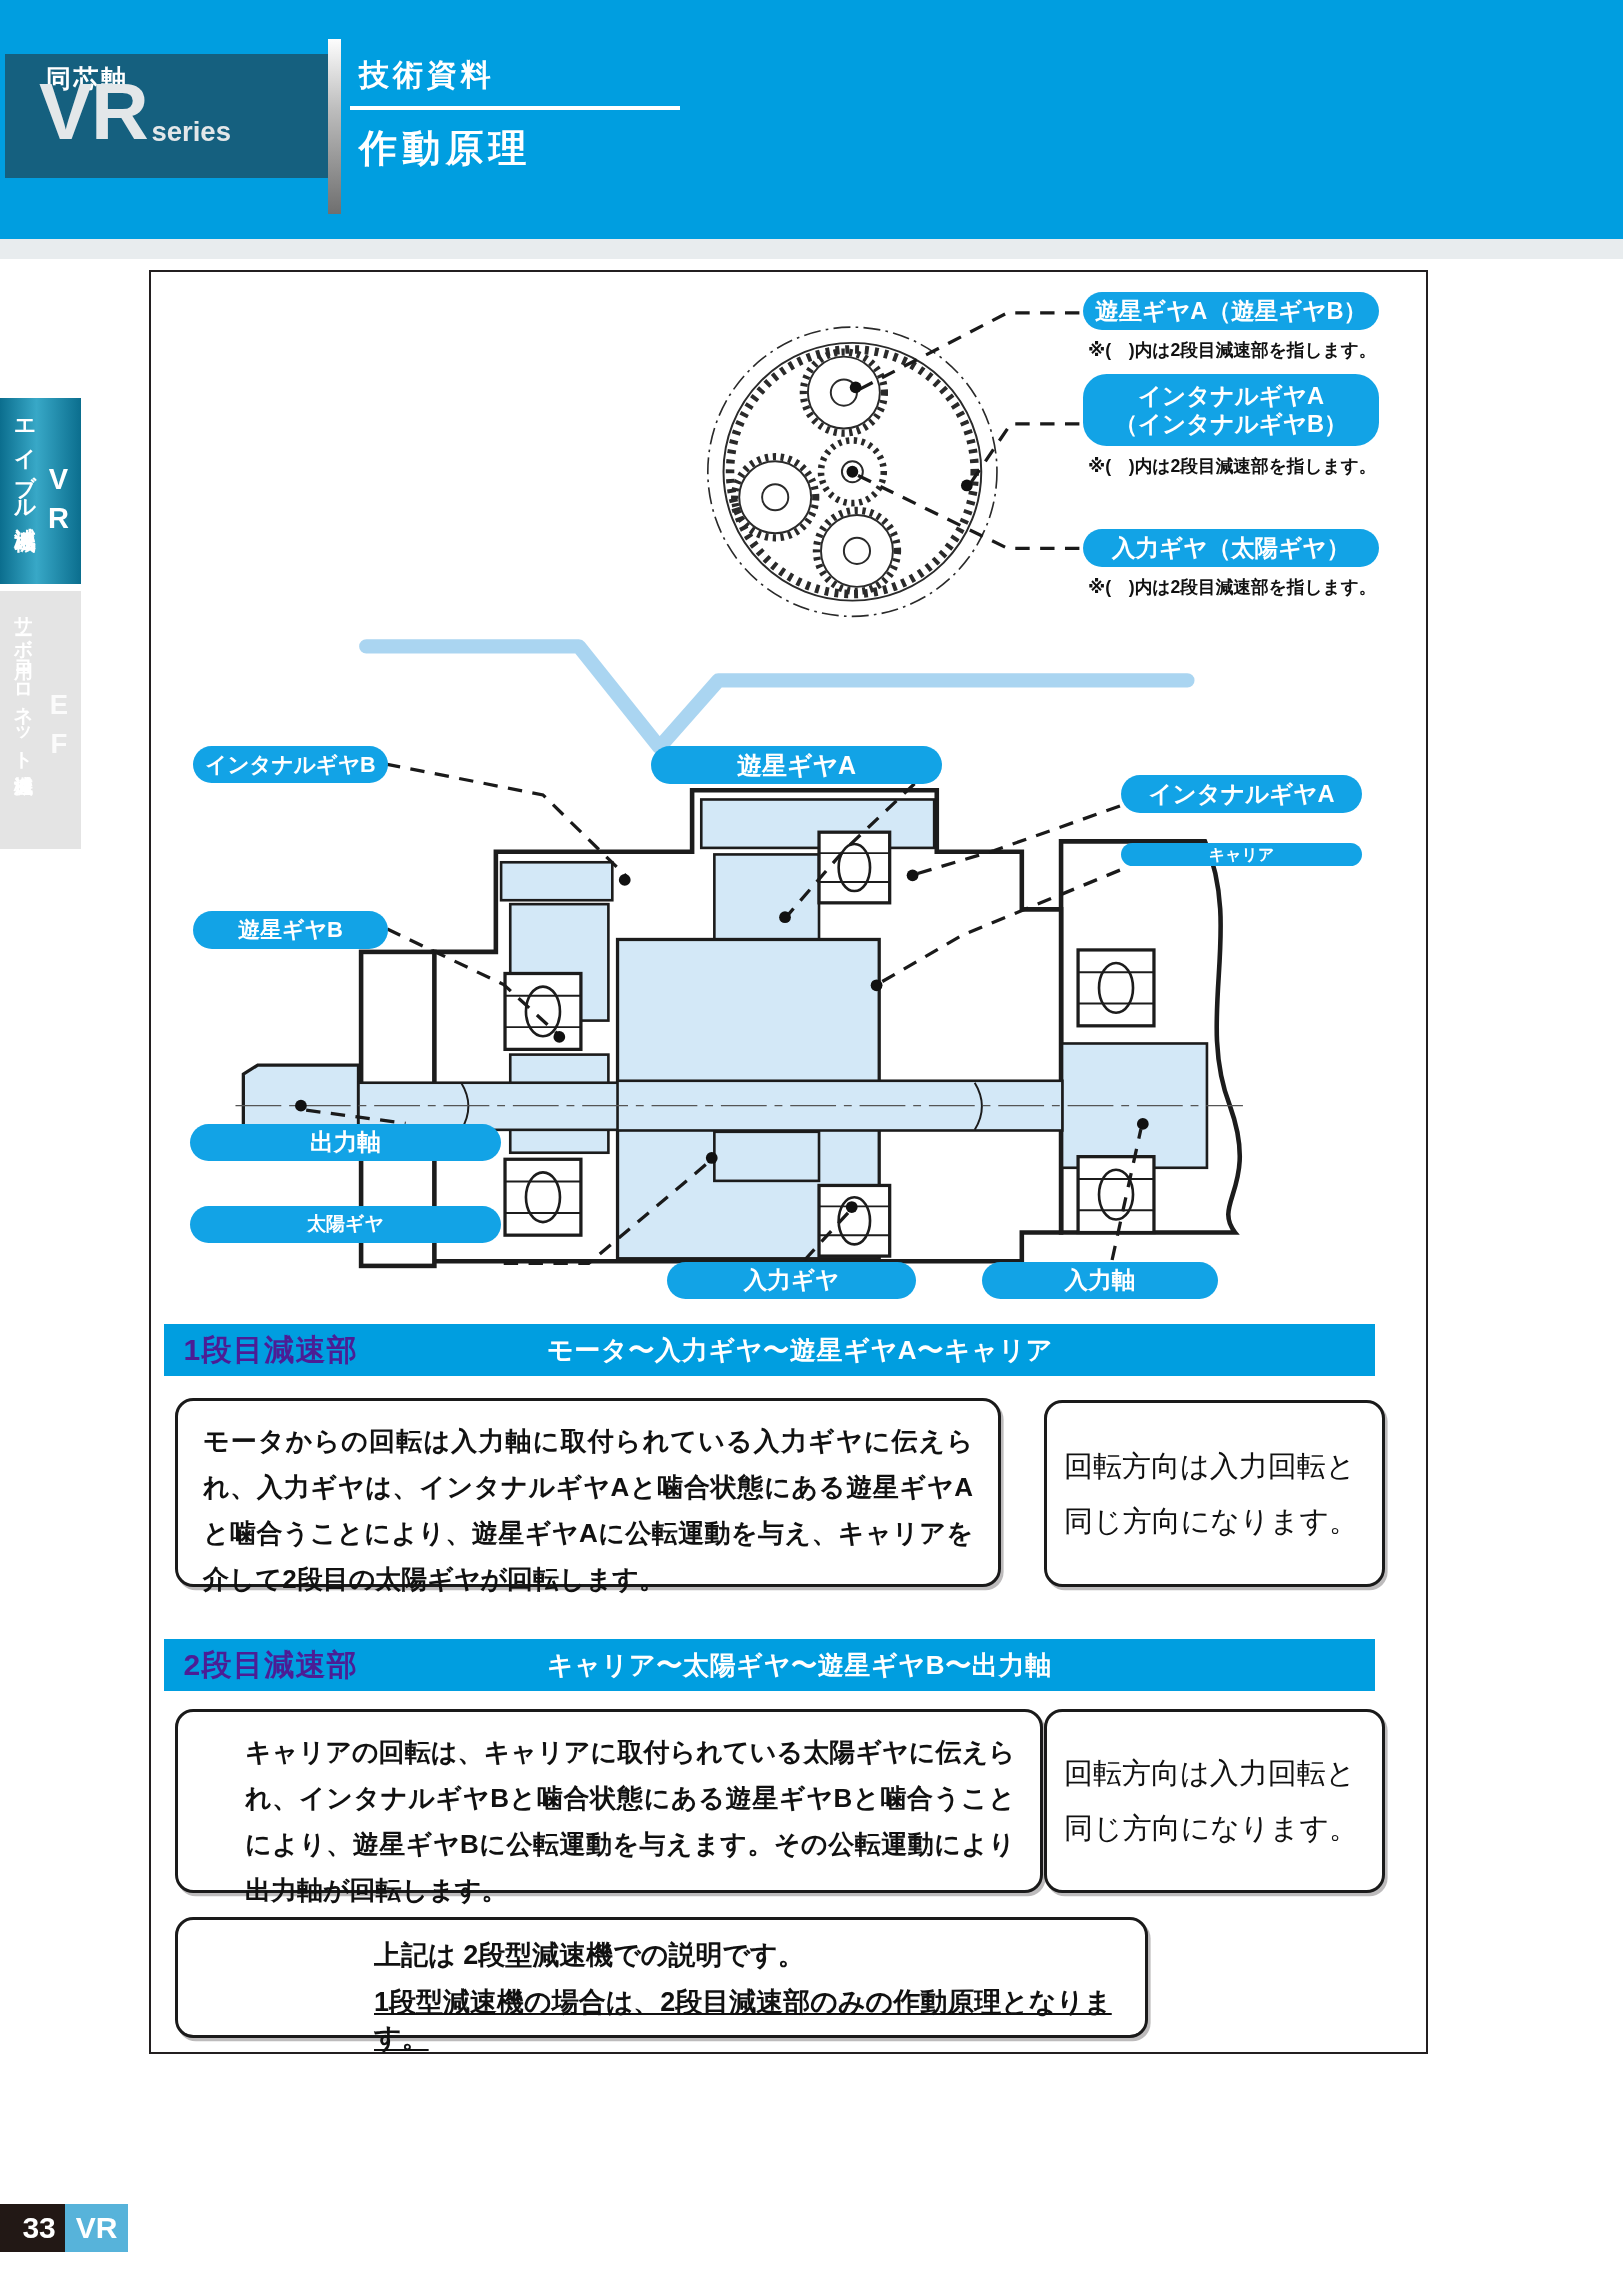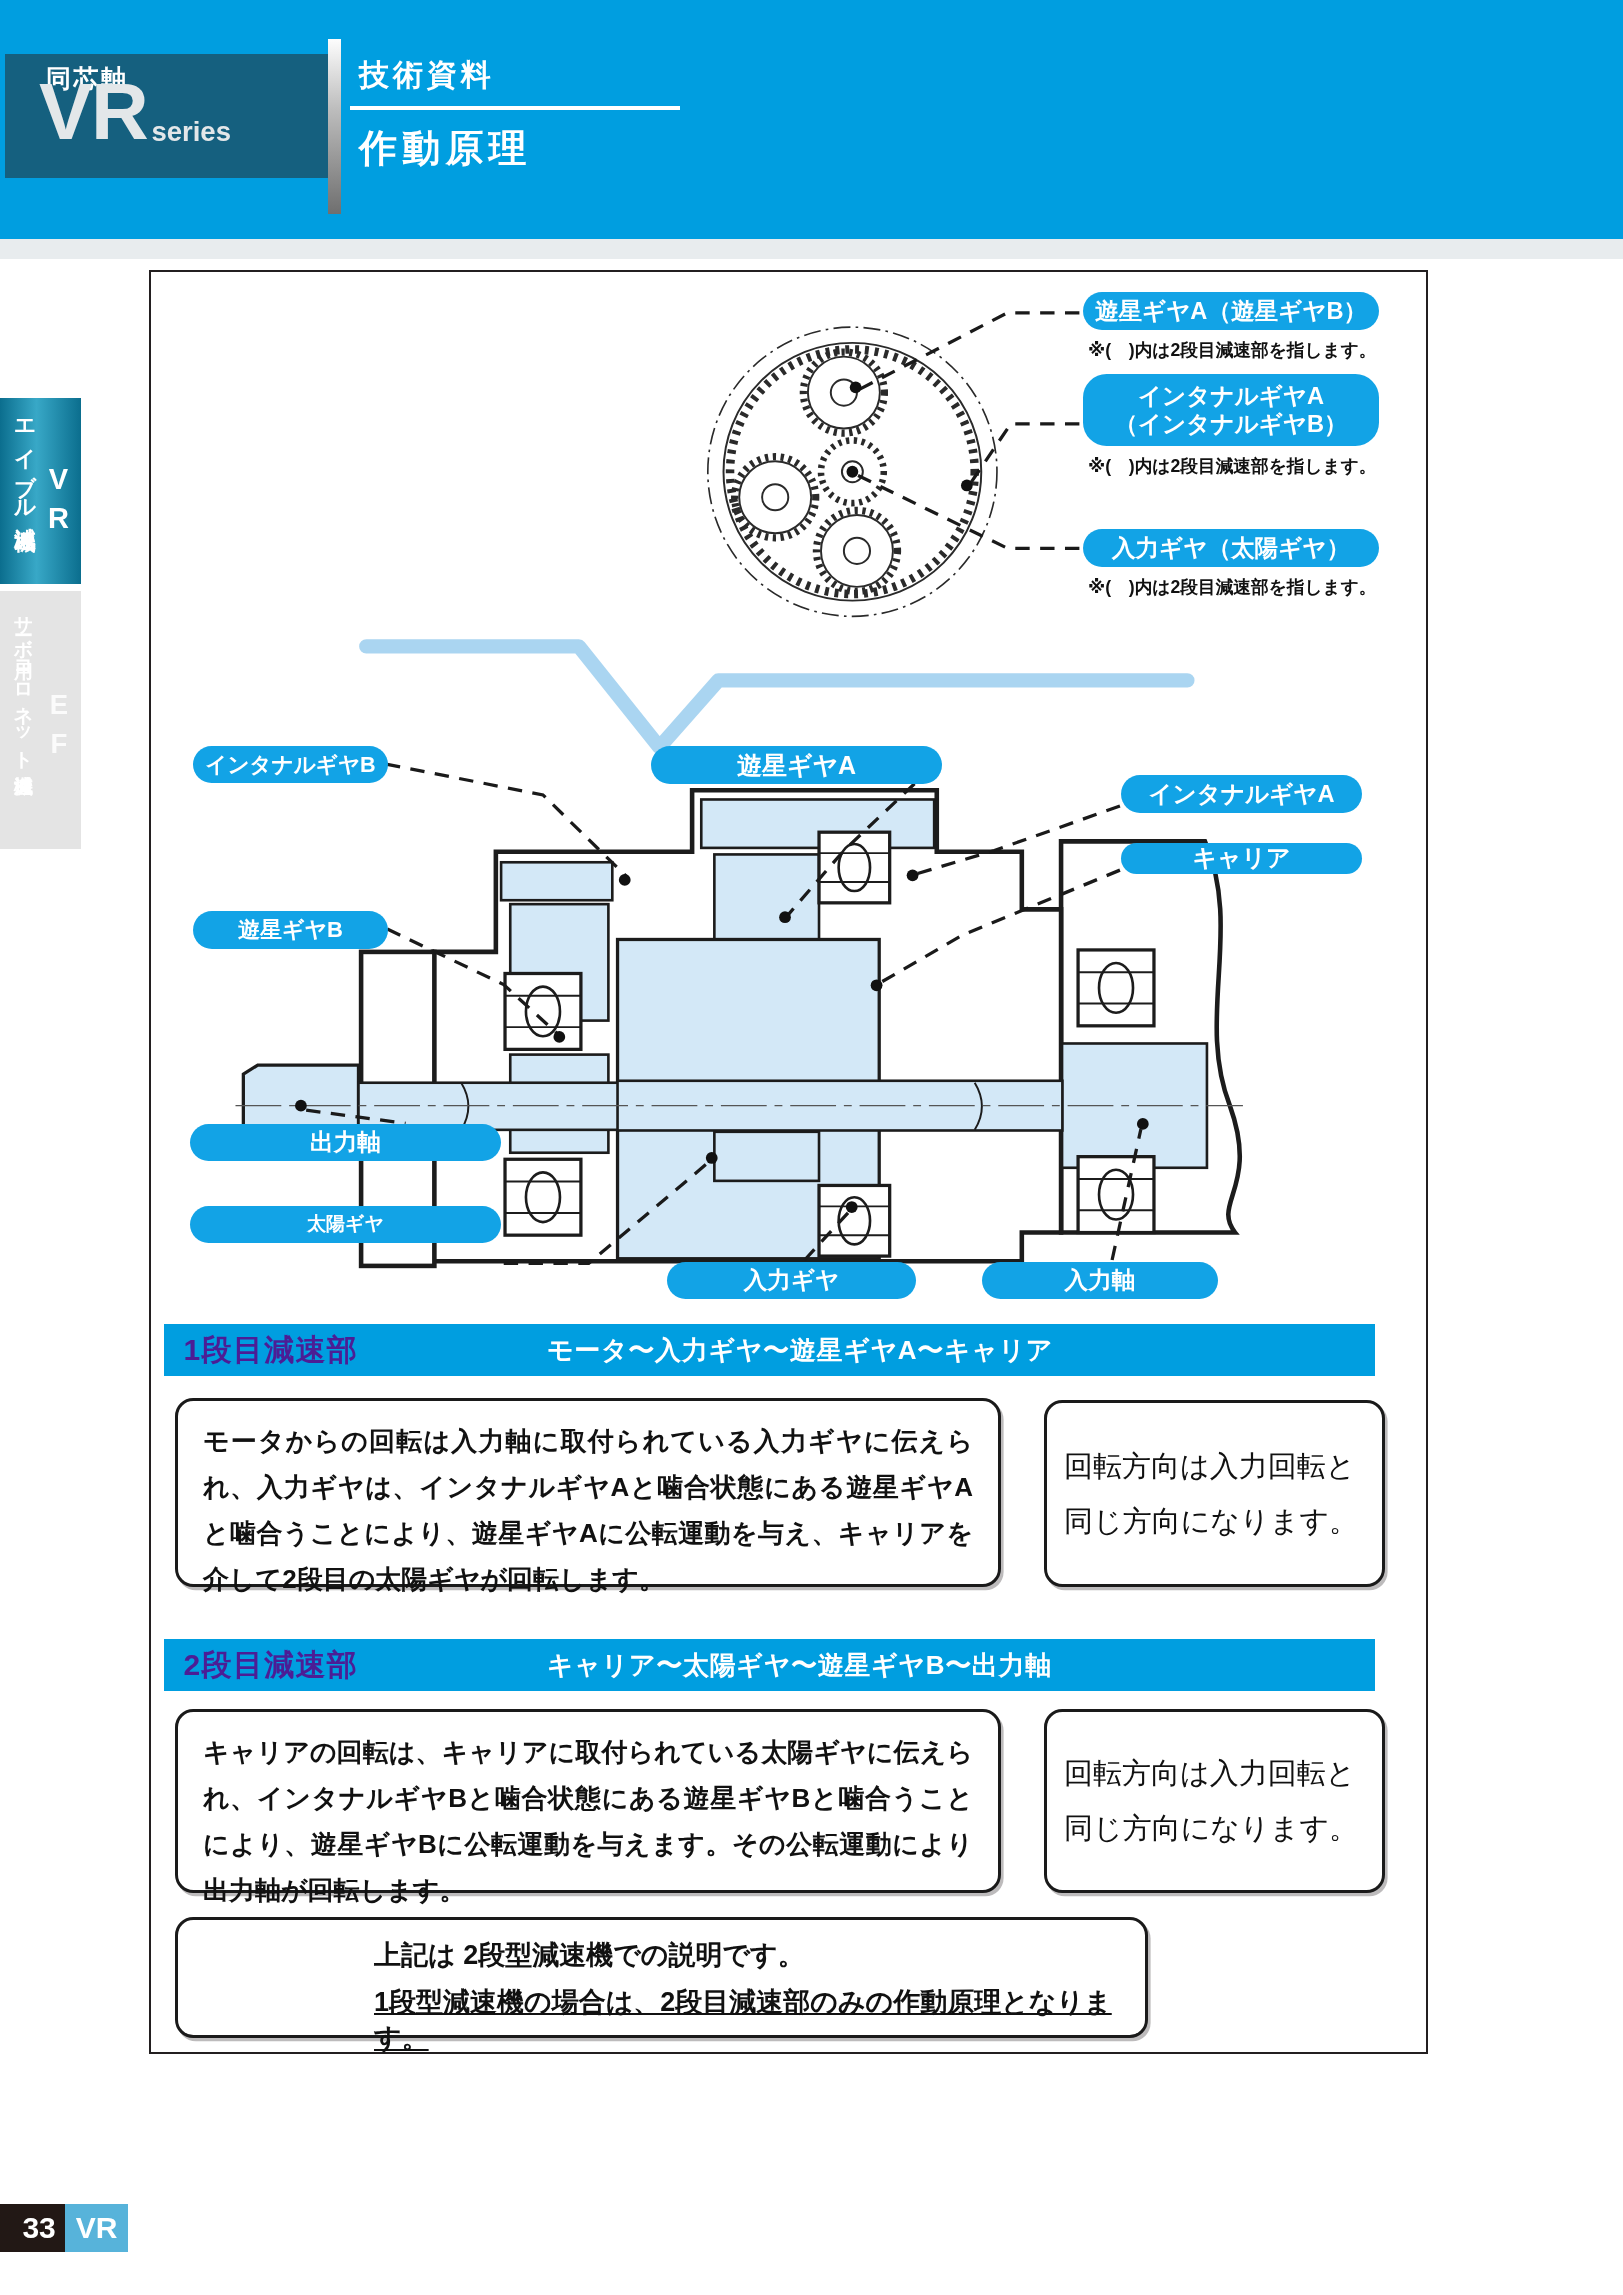--- a/index.html
+++ b/index.html
@@ -37,36 +37,36 @@
   #pill-planet-ab{left:1083px;top:292px;width:296px;height:38px;font-size:23.6px;}
   #pill-internal-ab{left:1083px;top:374px;width:296px;height:72px;font-size:23.6px;flex-direction:column;border-radius:23.6px;}
   #pill-input-sun{left:1083px;top:529px;width:296px;height:38px;font-size:23.6px;}
   .pill-note{position:absolute;font-size:17.7px;color:#111;font-weight:bold;letter-spacing:0px;}
   #note1{left:1088px;top:338px;}
   #note2{left:1088px;top:454px;}
   #note3{left:1088px;top:575px;}
   #pill-internal-b{left:193px;top:746px;width:195px;height:37px;font-size:21.6px;}
   #pill-planet-a{left:651px;top:746px;width:291px;height:38px;font-size:25px;}
   #pill-internal-a{left:1121px;top:775px;width:241px;height:38px;font-size:23.6px;}
-  #pill-carrier{left:1121px;top:843px;width:241px;height:31px;font-size:24px;}
+  #pill-carrier{left:1121px;top:843px;width:241px;height:23px;font-size:16px;}
   #pill-planet-b{left:193px;top:911px;width:195px;height:38px;font-size:22px;}
   #pill-output-shaft{left:190px;top:1124px;width:311px;height:37px;font-size:23.6px;}
   #pill-sun-gear{left:190px;top:1206px;width:311px;height:37px;font-size:19px;}
   #pill-input-gear{left:667px;top:1262px;width:249px;height:37px;font-size:23.6px;}
   #pill-input-shaft{left:982px;top:1262px;width:236px;height:37px;font-size:23.6px;text-align:right;}
   
   .sec-bar{position:absolute;left:164px;width:1211px;height:52px;background:#009EE0;}
   #bar-1{top:1324px;}
   #bar-2{top:1639px;}
   .sec-title{position:absolute;left:19.6px;top:50%;transform:translateY(-50%);font-size:30px;font-weight:bold;color:#4c1d95;letter-spacing:1.3px;}
   .sec-sub{position:absolute;left:383px;top:50%;transform:translateY(-50%);font-size:26px;font-weight:bold;color:#fff;letter-spacing:0.7px;}
   
   .tbox{position:absolute;background:#fff;border:3.3px solid #1a1a1a;border-radius:18.3px;box-shadow:2.6px 3.3px 0 rgba(35,31,32,0.30);}
   #box-1{left:175px;top:1398px;width:820px;height:183px;}
-  #box-2{left:175px;top:1709px;width:820px;height:178px;}
+  #box-2{left:175px;top:1709px;width:820px;height:178px;padding-left:42px;}
   .tbox .body-text{margin:17px 25px 0 25px;font-size:26px;font-weight:bold;color:#111;line-height:46px;text-align:justify;}
   .rot-box{left:1044px;width:335px;display:flex;align-items:center;justify-content:flex-start;}
   #rot-1{top:1400px;height:181px;}
   #rot-2{top:1709px;height:178px;}
   .rot-text{font-family:"Liberation Serif","DejaVu Serif",serif;font-size:29px;color:#111;line-height:55px;margin:0 17px;}
   #bottom-box{left:175px;top:1917px;width:967px;height:115px;}
   #bottom-box .bn1{margin:17px 0 0 196px;font-size:27px;font-weight:bold;color:#111;}
   #bottom-box .bn2{margin:10.5px 0 0 196px;font-size:27px;font-weight:bold;color:#111;text-decoration:underline;}
   
   #footer-page{left:0;top:2204px;width:65px;height:48px;background:#221815;color:#fff;display:flex;align-items:center;justify-content:flex-end;padding-right:9.2px;box-sizing:border-box;font-size:30px;font-weight:bold;}

